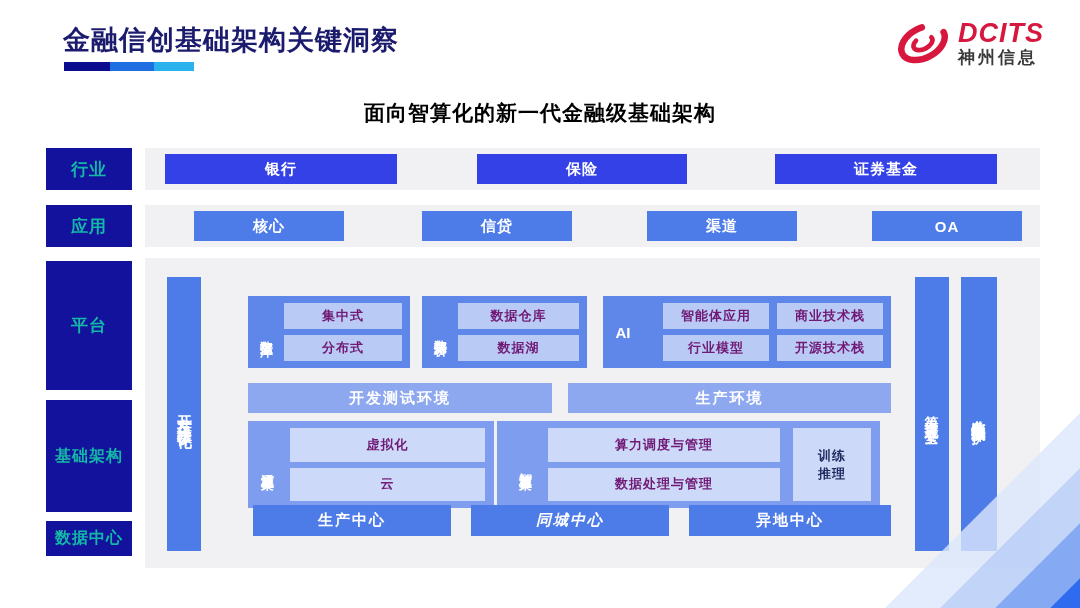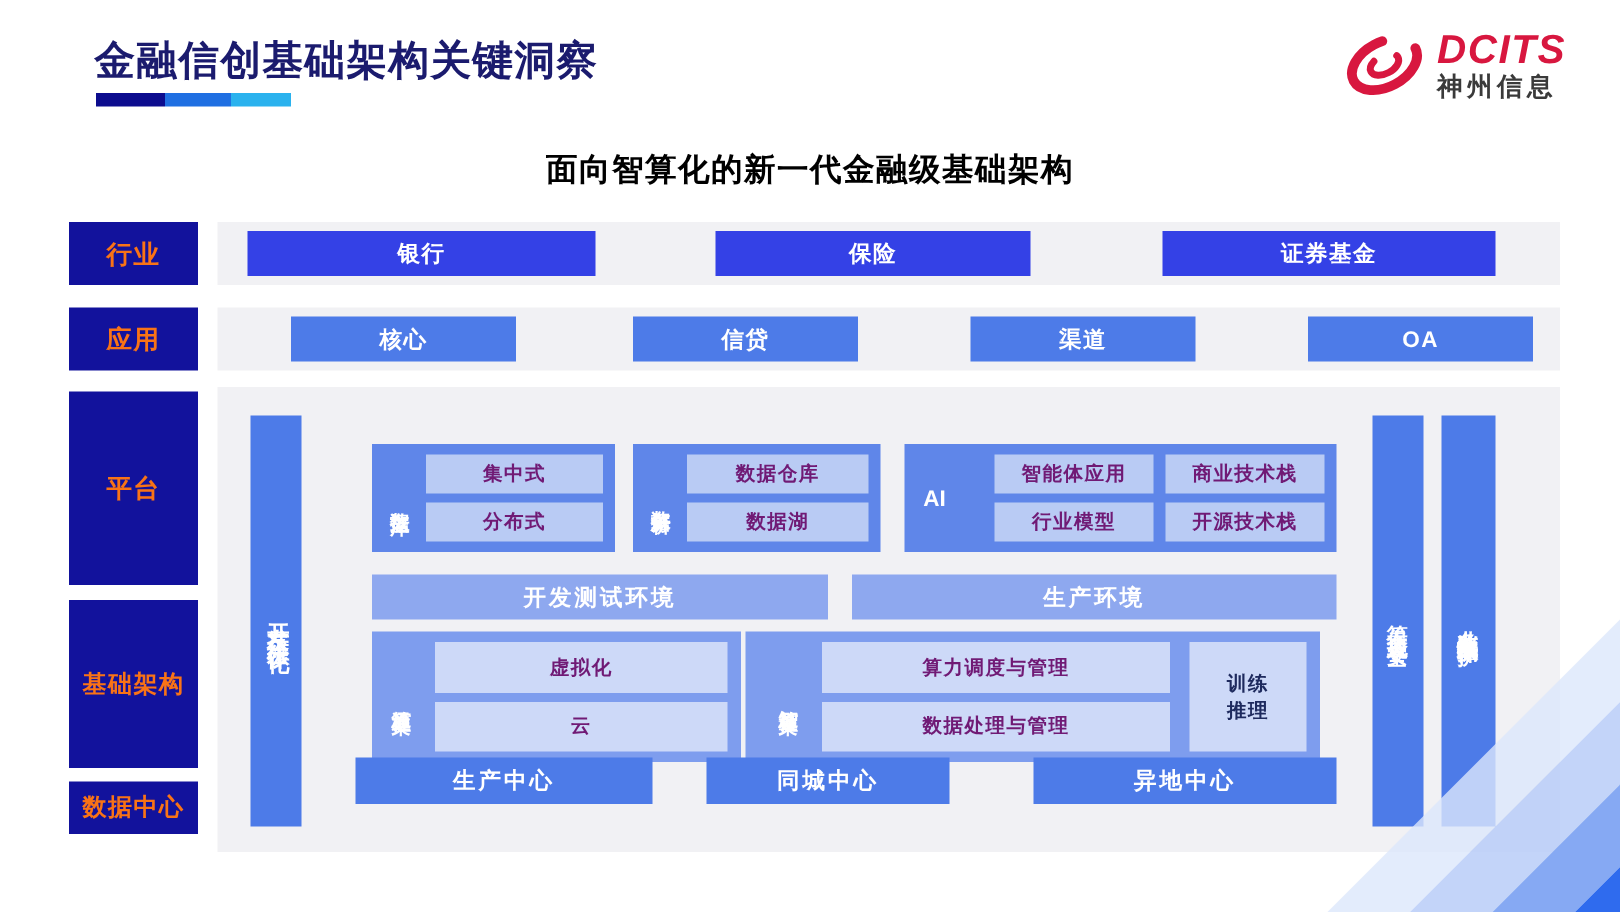--- a/index.html
+++ b/index.html
@@ -15,21 +15,21 @@
   .u3 { width:40px; background:#2AB2EE; }
 
   .logo { position:absolute; right:36px; top:16px; display:flex; align-items:center; gap:8px; }
   .logo-text { display:flex; flex-direction:column; line-height:1.05; }
   .logo-brand { color:#D8173F; font-size:27px; font-weight:bold; font-style:italic; letter-spacing:1px; }
   .logo-company { color:#3A3A3A; font-size:17px; font-weight:bold; letter-spacing:3px; margin-top:2px; }
 
   .subtitle { position:absolute; top:99px; left:0; width:100%; text-align:center; font-size:21px; font-weight:bold; color:#000000; letter-spacing:1px; }
 
   
-  .side-lbl { position:absolute; left:46px; width:86px; background:#12129C; color:#f97316; font-size:17px; font-weight:bold; display:flex; align-items:center; justify-content:center; letter-spacing:1px; z-index:2; }
+  .side-lbl { position:absolute; left:46px; width:86px; background:#12129C; color:#14b8a6; font-size:17px; font-weight:bold; display:flex; align-items:center; justify-content:center; letter-spacing:1px; z-index:2; }
   .lbl-industry { top:148px; height:42px; }
   .lbl-application { top:205px; height:42px; }
   .lbl-platform { top:261px; height:129px; }
   .lbl-infra { top:400px; height:112px; font-size:16px; }
   .lbl-datacenter { top:521px; height:35px; font-size:16px; }
 
   
   .strip { position:absolute; left:145px; width:895px; background:#F1F1F4; z-index:1; }
   .strip-industry { top:148px; height:42px; }
   .strip-application { top:205px; height:42px; }
@@ -70,22 +70,22 @@
   .env-dev { left:103px; width:304px; }
   .env-prod { left:423px; width:323px; }
 
   .fw { position:absolute; top:163px; height:87px; background:#7E9DEE; display:flex; align-items:stretch; padding:7px 9px; gap:13px; }
   .fw-gen { left:103px; width:246px; }
   .fw-int { left:352px; width:383px;padding-left:18px; }
   .fw .chip { background:#CDD9F8; }
   .fw-side { width:78px; background:#CDD9F8; color:#1E2A5E; font-size:13px; font-weight:bold; display:flex; flex-direction:column; align-items:center; justify-content:center; line-height:1.35; letter-spacing:1px; }
 
   .center-btn { position:absolute; top:247px; height:31px; background:#4D7BE8; color:#fff; font-size:15px; font-weight:bold; display:flex; align-items:center; justify-content:center; letter-spacing:2px; }
-  .c-prod { left:92px; width:198px;text-align:right; }
-  .c-same { left:326px; width:162px; }
+  .c-prod { left:108px; width:198px;text-align:right; }
+  .c-same { left:326px; width:198px;font-style:italic; }
   .c-remote { left:544px; width:202px;font-family:Liberation Mono, monospace; }
 
   
   .corner-decor { position:absolute; right:0; bottom:0; width:270px; height:210px; z-index:5; pointer-events:none; }
 </style>
 </head>
 <body>
 
 <div class="slide">
 

